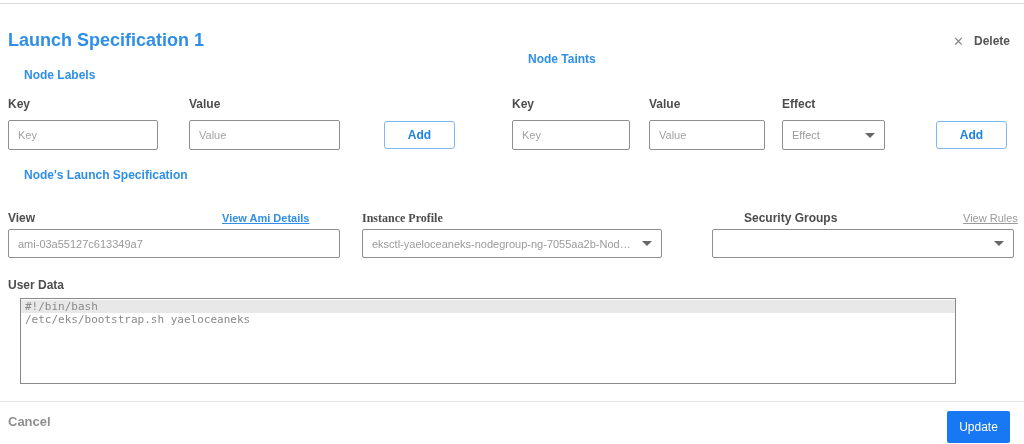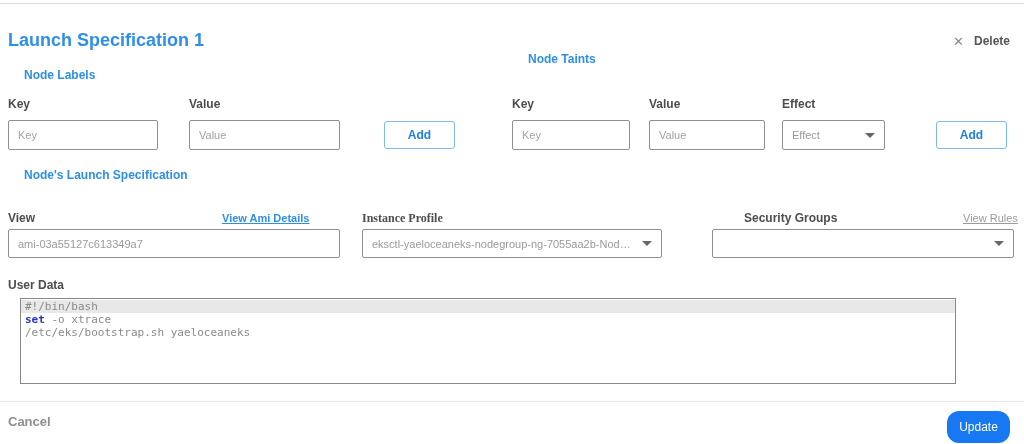--- a/index.html
+++ b/index.html
@@ -113,21 +113,21 @@
     position: absolute; top: 401px; left: 0; width: 1024px; height: 1px;
     background: #e6e6e6;
   }
   .cancel-button {
     position: absolute; left: 8px; top: 414px;
     font-size: 13px; font-weight: 700; color: #8f8f8f;
     cursor: pointer;
   }
   .update-button {
     position: absolute; left: 947px; top: 411px; width: 63px; height: 32px;
-    background: #1877f2; border: none; border-radius: 12px;
+    background: #1877f2; border: none; border-radius: 2px;
     color: #ffffff; font-size: 12px; font-weight: 400;
     display: flex; align-items: center; justify-content: center;
     cursor: pointer;
     font-family: "Liberation Sans", sans-serif;
   }
 </style>
 </head>
 <body>
 
 <div class="top-hairline"></div>
@@ -172,19 +172,18 @@
 <div class="field-label" style="left:744px; top:211px;">Security Groups</div>
 <div class="link-grey" style="left:963px; top:212px;">View Rules</div>
 <div class="dropdown" style="left:712px; top:229px; width:302px; height:29px;">
   <span class="dd-text"></span>
   <span class="caret"></span>
 </div>
 
 <div class="field-label" style="left:8px; top:278px;text-align:center;">User Data</div>
 <div class="code-area">
   <div class="code-line highlight"><span>#!/bin/bash</span></div>
-  <div class="code-line"><span class="code-keyword">set</span><span> -o xtrace</span></div>
   <div class="code-line"><span>/etc/eks/bootstrap.sh yaeloceaneks</span></div>
 </div>
 
 <div class="footer-divider"></div>
 <div class="cancel-button">Cancel</div>
 <button class="update-button">Update</button>
 
 </body></html>

